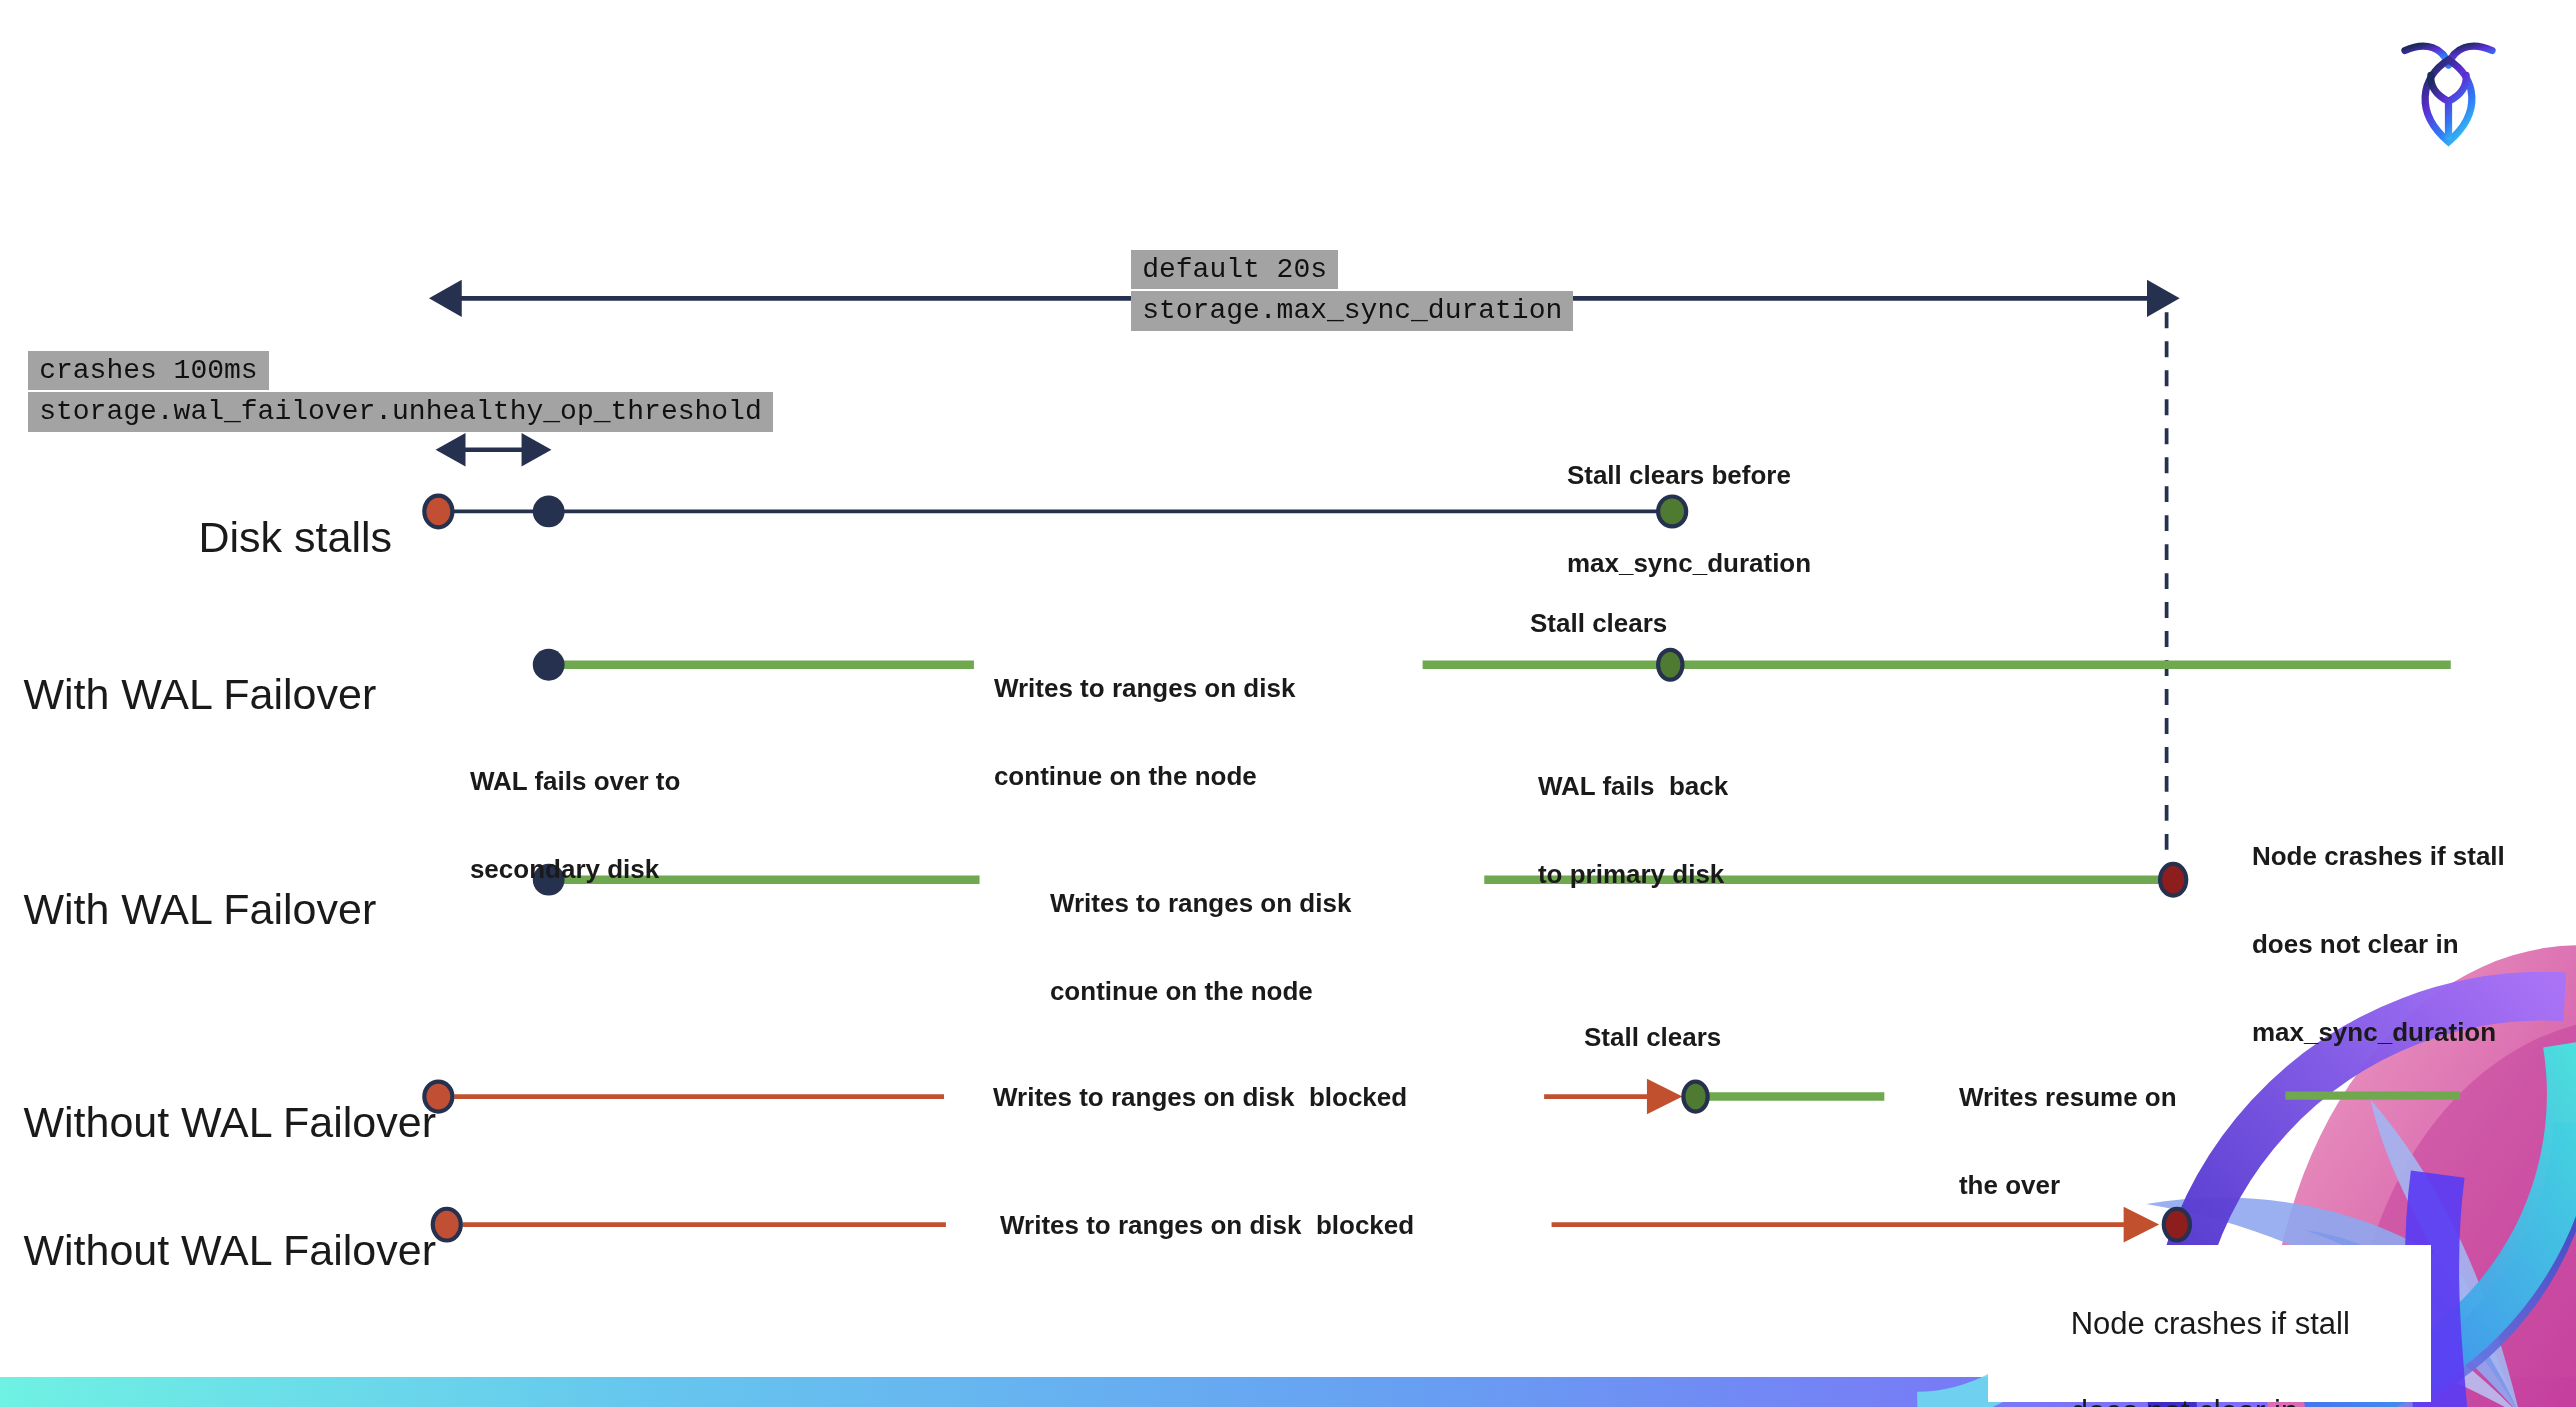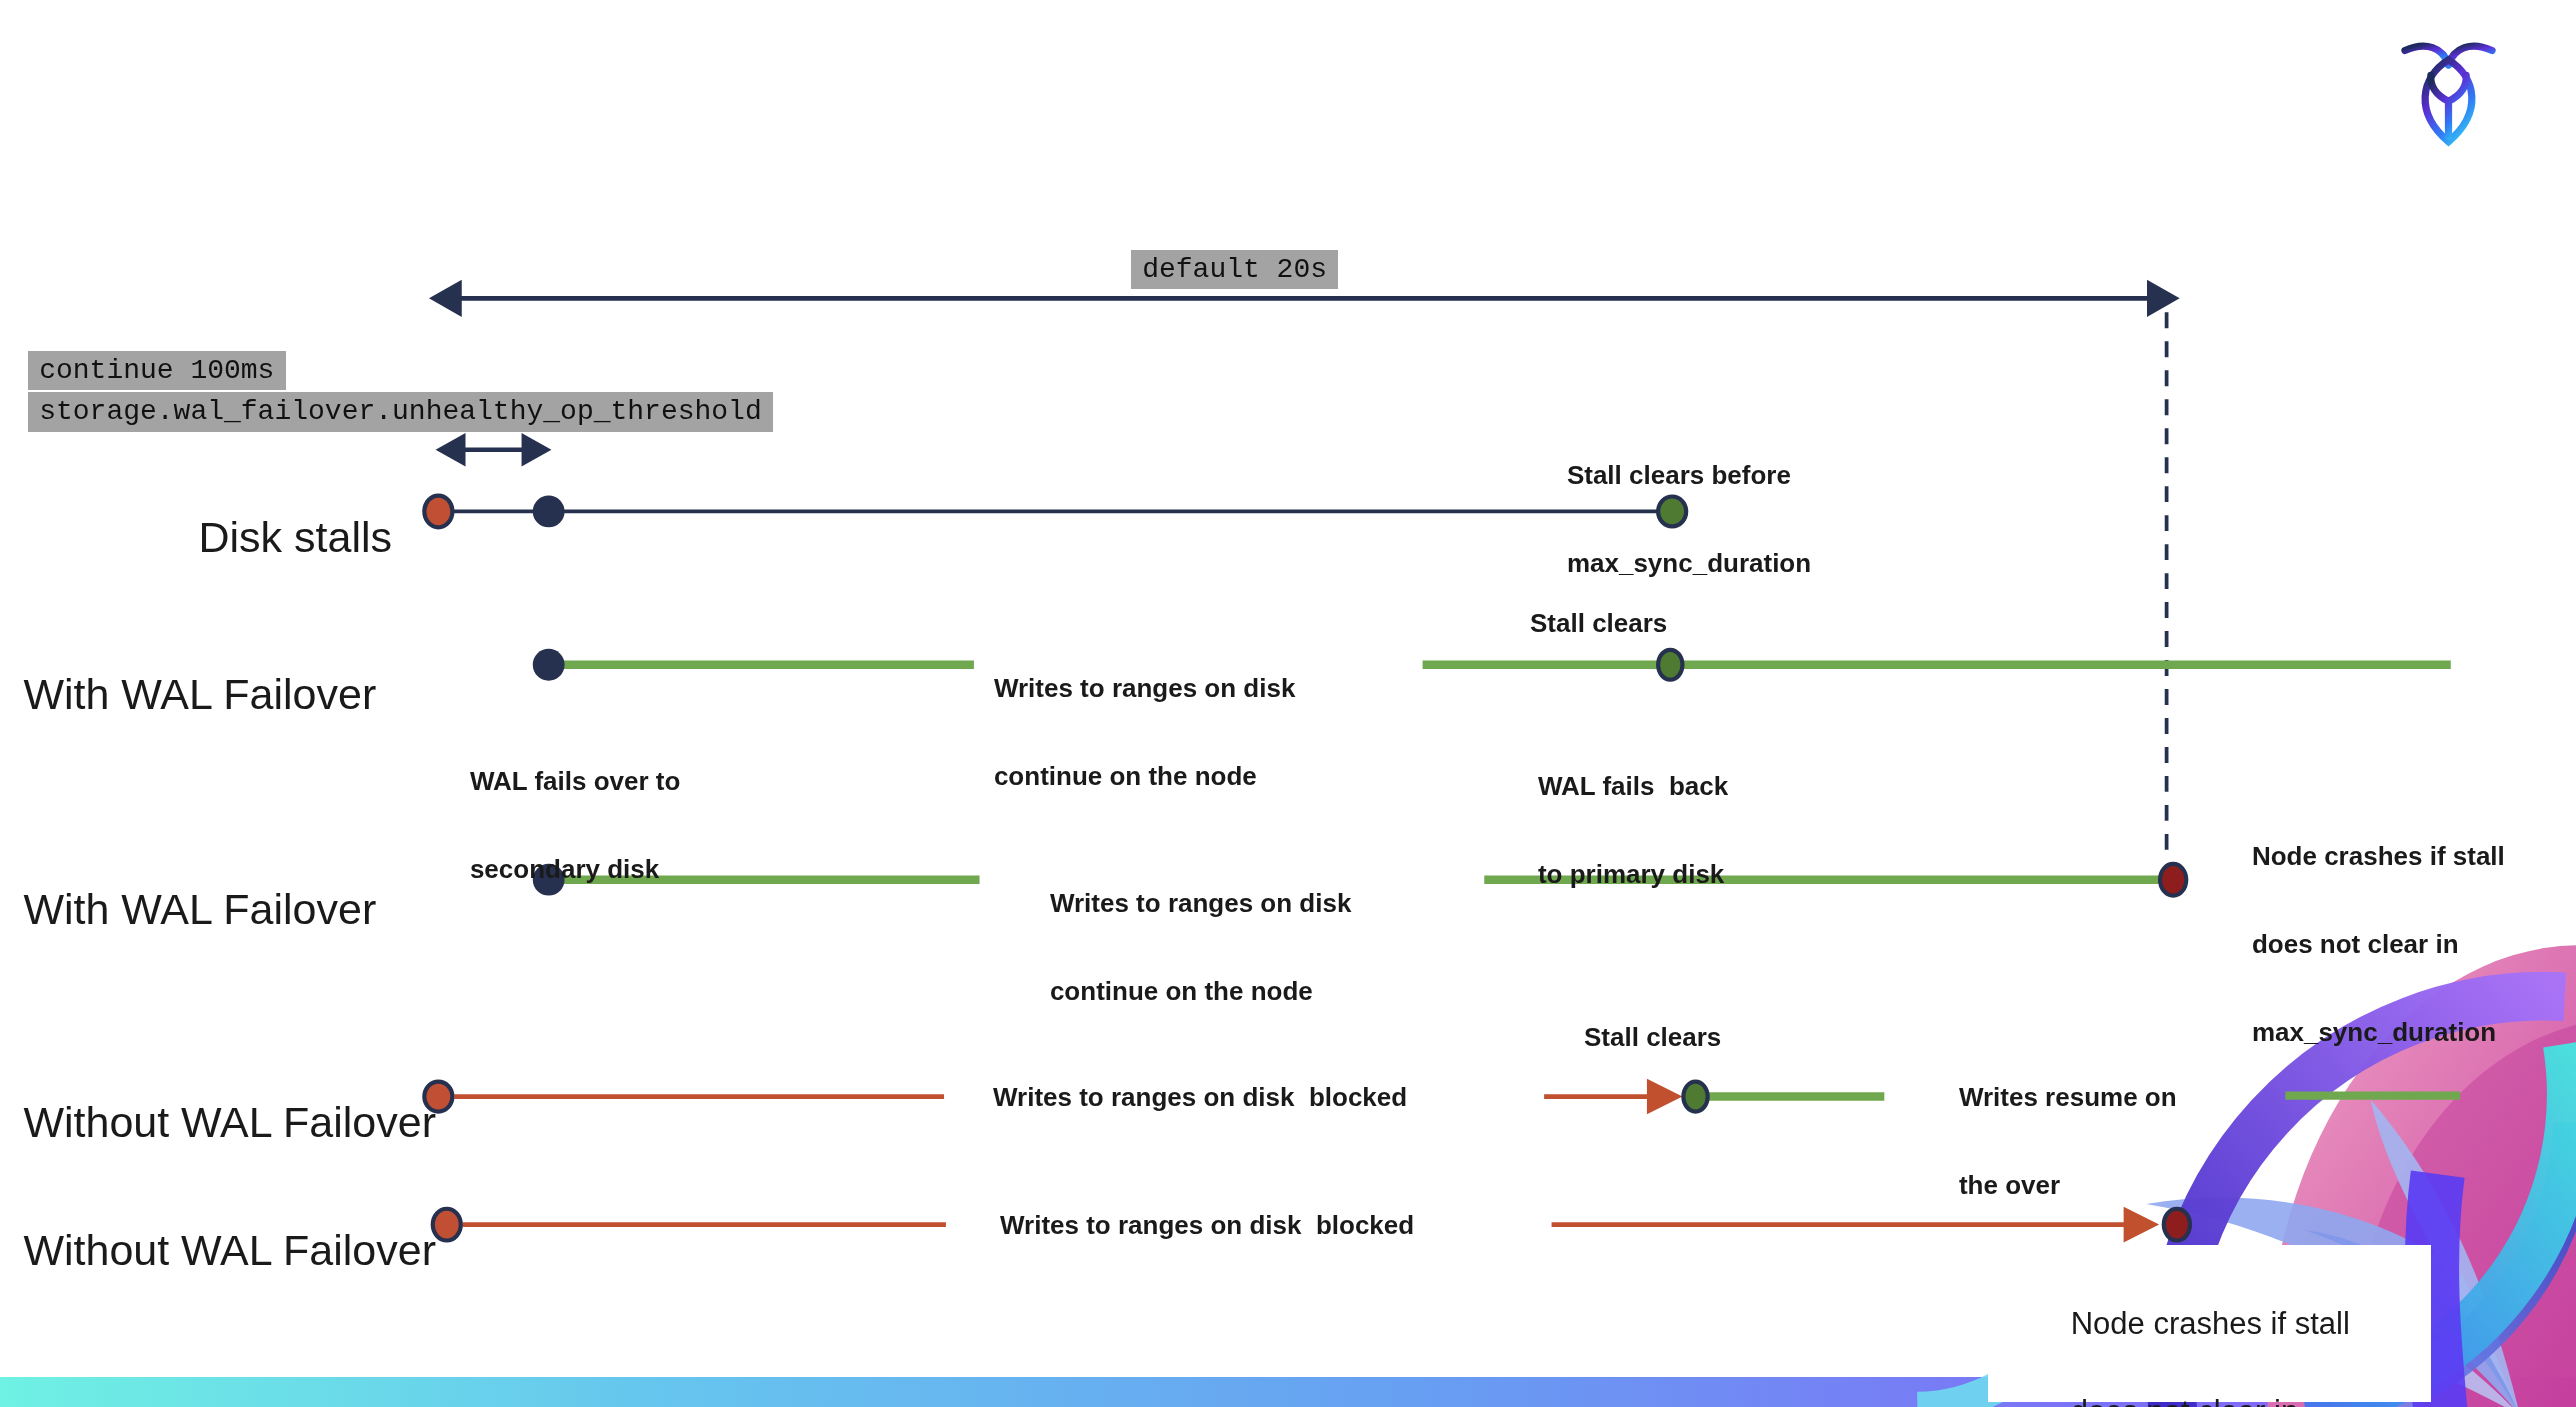--- a/index.html
+++ b/index.html
@@ -137,24 +137,25 @@
     <g fill="none" stroke="url(#gLogo)" stroke-width="7" stroke-linecap="round">
       <path d="M8,13 C28,4 45,10 50,27"></path>
       <path d="M92,13 C72,4 55,10 50,27"></path>
       <path d="M50,22 C77,39 83,73 50,101 C17,73 23,39 50,22 Z"></path>
       <path d="M50,96 L50,62 M50,62 C38,56 32,47 33,37 M50,62 C62,56 68,47 67,37"></path>
     </g>
   </svg>
 
   <div class="abs code" style="left:1131px;top:250px;">
     <span>default 20s</span>
+    <span>storage.max_sync_duration</span>
   </div>
 
   <div class="abs code" style="left:28px;top:351px;">
-    <span>continue 100ms</span>
+    <span>crashes 100ms</span>
     <span>storage.wal_failover.unhealthy_op_threshold</span>
   </div>
 
   <div class="abs lbl rt rowlabel" style="left:168px;top:490px;width:224px;">Disk stalls</div>
   <div class="abs lbl rowlabel" style="left:23.4px;top:647px;">With WAL Failover</div>
   <div class="abs lbl rowlabel" style="left:23.4px;top:862px;">With WAL Failover</div>
   <div class="abs lbl rowlabel" style="left:23.4px;top:1075px;">Without WAL Failover</div>
   <div class="abs lbl rowlabel" style="left:23.4px;top:1203px;">Without WAL Failover</div>
 
   <div class="abs note" style="left:1538px;top:409px;">

